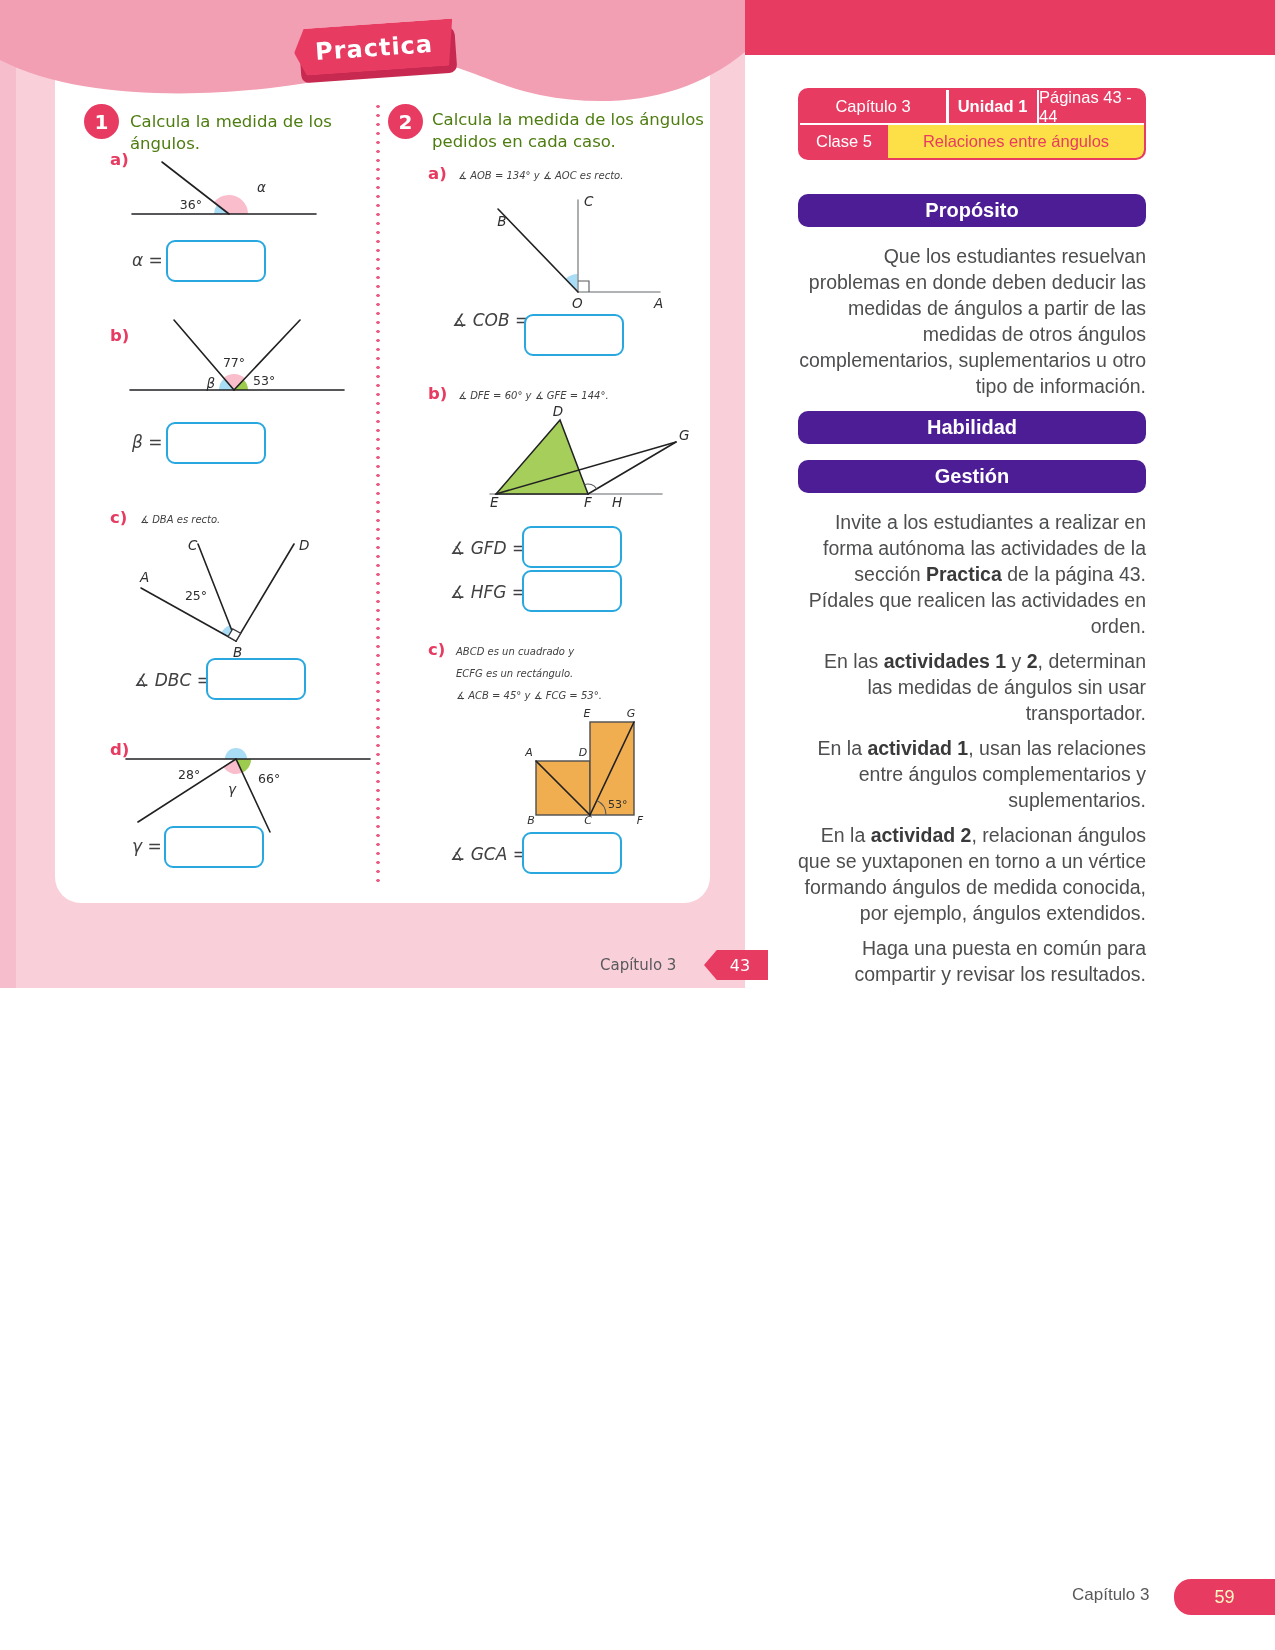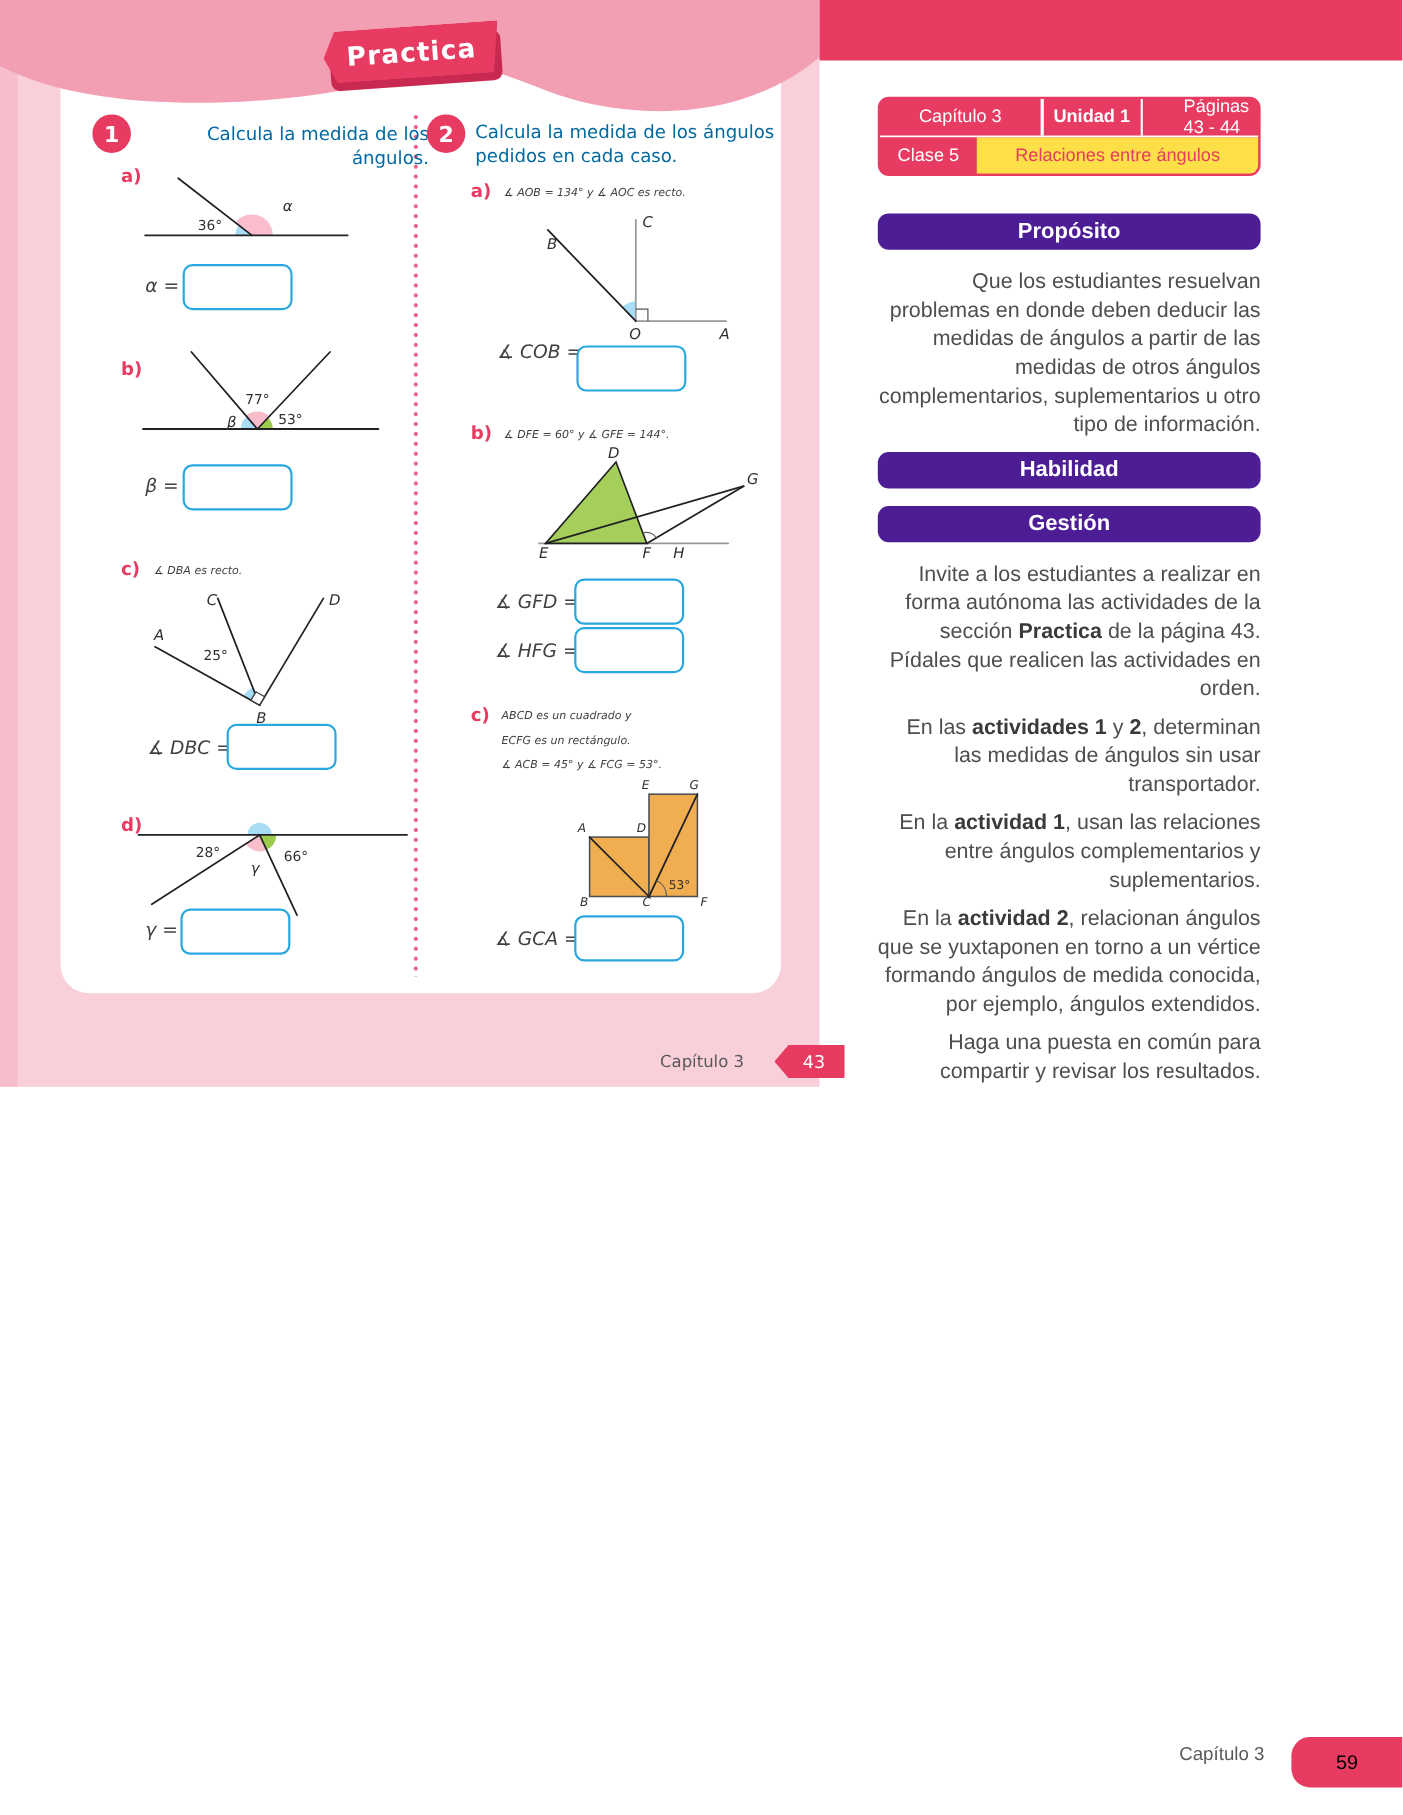--- a/index.html
+++ b/index.html
@@ -16,21 +16,21 @@
   .badge{left:294px;top:24px;width:160px;height:47px;background:#e73b62;transform:rotate(-4deg);
          clip-path:polygon(0 50%,7% 0,100% 0,96% 100%,7% 100%);
          display:flex;align-items:center;justify-content:center;
          color:#fff;font-weight:bold;font-size:24px;letter-spacing:1px;font-family:"DejaVu Sans",sans-serif;}
   .divider{left:376px;top:102px;width:4px;height:786px;
            background:radial-gradient(circle,#ec5f86 1.6px,transparent 1.9px);
            background-size:4px 9px;background-repeat:repeat-y;}
   .numcirc{width:35px;height:35px;border-radius:50%;background:#e73b62;color:#fff;
            display:flex;align-items:center;justify-content:center;
            font-weight:bold;font-size:20px;font-family:"DejaVu Sans",sans-serif;}
-  .wb-text{font-family:"DejaVu Sans",sans-serif;color:#0369a1;font-size:16.5px;line-height:22px;text-align:right;}
+  .wb-text{font-family:"DejaVu Sans",sans-serif;color:#4d7c0f;font-size:16.5px;line-height:22px;}
   .item-label{font-family:"DejaVu Sans",sans-serif;color:#e73b62;font-weight:bold;font-size:16.5px;}
   .statement{font-family:"DejaVu Sans",sans-serif;font-style:italic;color:#414042;font-size:10px;line-height:22px;}
   .ans-label{font-family:"DejaVu Sans",sans-serif;font-style:italic;color:#414042;font-size:17px;}
   .ans-box{width:96px;height:38px;background:#fff;border:2.5px solid #29a8e0;border-radius:9px;}
   svg line{stroke:#212123;stroke-width:1.6;stroke-linecap:round;}
   svg line.gray{stroke:#97999b;}
   svg path.arcline{fill:none;stroke:#58595b;stroke-width:1.1;}
   svg text{font-family:"DejaVu Sans",sans-serif;fill:#2e2e30;font-size:12.5px;}
   svg text.it{font-style:italic;font-size:13.5px;}
   svg text.sm{font-size:11px;}
@@ -41,32 +41,32 @@
             display:flex;align-items:center;justify-content:center;padding-left:8px;box-sizing:border-box;
             color:#fff;font-size:16px;font-family:"DejaVu Sans",sans-serif;}
 
   
   .topbar{left:745px;top:0;width:530px;height:55px;background:#e73b62;}
   .guide{left:798px;top:88px;width:348px;}
   .gtable{border:2px solid #e73b62;border-radius:10px;overflow:hidden;background:#e73b62;}
   .grow1{display:flex;height:33px;}
   .grow1 .cell{background:#e73b62;color:#fff;font-size:16.5px;display:flex;align-items:center;justify-content:center;}
   .grow1 .sep{width:2.5px;background:#fff;}
-  .c1{width:146px;} .c2{width:88px;font-weight:bold;} .c3{flex:1;padding-left:37px;}
+  .c1{width:146px;} .c2{width:88px;font-weight:bold;} .c3{flex:1;}
   .grow2{display:flex;height:33px;border-top:2.5px solid #fff;}
   .clase{width:88px;background:#e73b62;color:#fff;font-size:16.5px;display:flex;align-items:center;justify-content:center;}
   .topic{flex:1;background:#fde047;color:#e73b62;font-size:16.5px;display:flex;align-items:center;justify-content:center;border-radius:0 0 8px 0;}
   .gbar{height:33px;background:#4c1d95;border-radius:10px;color:#fff;font-weight:bold;font-size:20px;
         display:flex;align-items:center;justify-content:center;margin:12px 0 16px 0;}
   .gbar.first{margin-top:34px;}
   .gp{color:#4d4e50;font-size:19.5px;line-height:26px;margin:0 0 9px 0;text-align:right;}
   .gp b{color:#3a3a3c;}
   .g-footer-text{left:1072px;top:1585px;color:#58595b;font-size:17px;}
-  .g-pill{left:1174px;top:1579px;width:101px;height:46px;background:#e73b62;border-radius:17px 0 0 17px;
-          display:flex;align-items:center;justify-content:center;color:#000000;font-size:18px;}
+  .g-pill{left:1174px;top:1579px;width:101px;height:36px;background:#e73b62;border-radius:17px 0 0 17px;
+          display:flex;align-items:center;justify-content:center;color:#fef9c3;font-size:18px;}
 </style>
 </head>
 <body>
 
 <div class="abs page-left">
   <div class="abs edge-strip"></div>
   <div class="abs card"></div>
   <svg class="abs wave" viewBox="0 0 745 118">
     <path d="M0,0 H745 V52 C690,98 615,110 540,95 C490,85 462,62 415,60 C375,58 352,76 300,84 C225,96 85,104 0,60 Z" fill="#f29fb3"></path>
   </svg>

